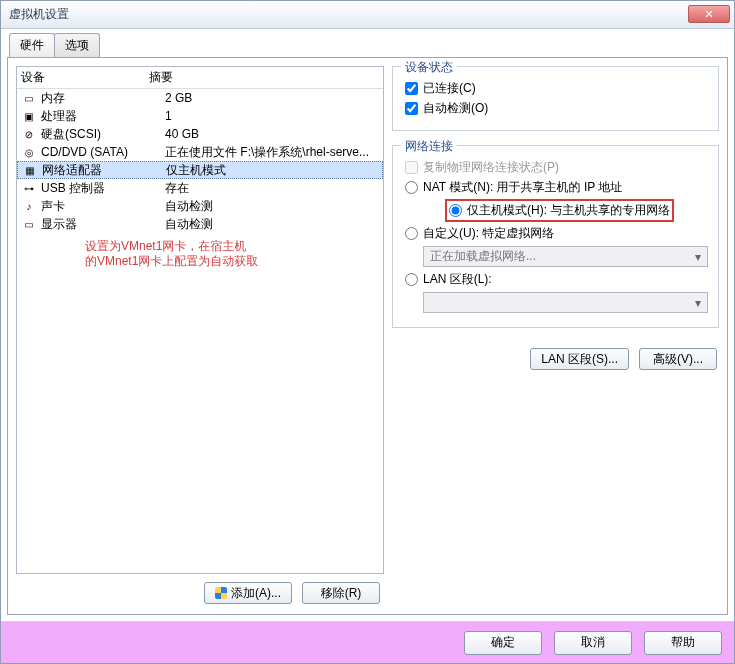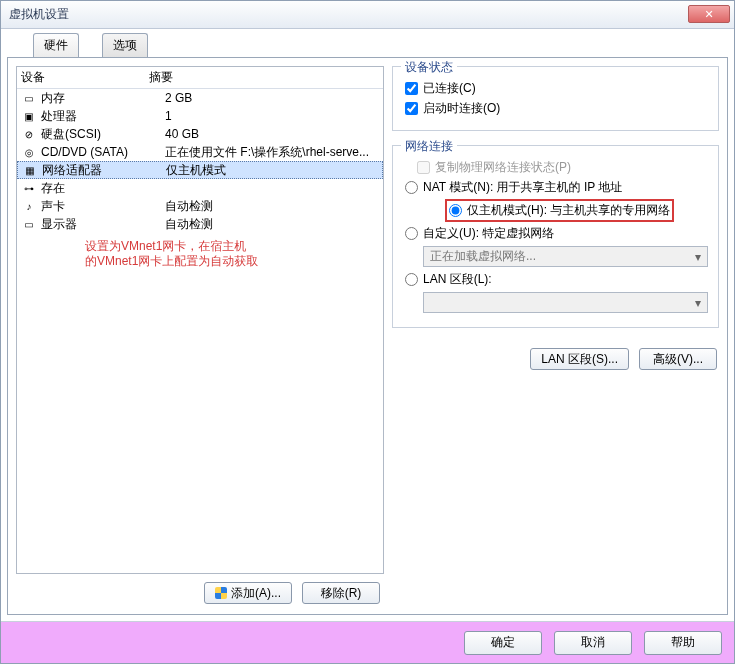--- a/index.html
+++ b/index.html
@@ -3,21 +3,21 @@
 <meta charset="utf-8">
 <style>
 * { box-sizing: border-box; margin: 0; padding: 0; font-family: "Microsoft YaHei", "SimSun", Tahoma, sans-serif; font-size: 12px; }
 body { background: #e8e8e8; width: 735px; height: 664px; }
 .window { width: 735px; height: 664px; background: #fff; border: 1px solid #8f9fb3; display: flex; flex-direction: column; }
 .titlebar { height: 28px; background: linear-gradient(#fdfefe,#e6ecf4); border-bottom: 1px solid #bfc9d8; display: flex; align-items: center; padding: 9px 8px; position: relative; }
 .titlebar .title { color: #2b3a55; }
 .titlebar .close { position: absolute; right: 4px; top: 4px; width: 42px; height: 18px; border: 1px solid #b35a5a; border-radius: 2px; background: linear-gradient(#f3a6a6,#d66); color: #fff; text-align: center; line-height: 16px; font-size: 11px; }
 .content { flex: 1; display: flex; flex-direction: column; padding: 4px 6px 6px; }
 .tabs { display: flex; align-items: flex-end; height: 24px; padding-left: 2px; }
-.tab { padding: 3px 10px; border: 1px solid #9aa7b8; border-bottom: none; background: linear-gradient(#fdfdfd,#ececec); margin-right: -1px; border-radius: 3px 3px 0 0; cursor: default; margin-left: 24px; }
+.tab { padding: 3px 10px; border: 1px solid #9aa7b8; border-bottom: none; background: linear-gradient(#fdfdfd,#ececec); margin-right: -1px; border-radius: 3px 3px 0 0; cursor: default; }
 .tab.inactive { background: linear-gradient(#f4f4f4,#e2e2e2); }
 .tabpage { flex: 1; border: 1px solid #9aa7b8; background: #fff; display: flex; flex-direction: column; padding: 8px; }
 .split { flex: 1; display: flex; gap: 8px; }
 .left { width: 368px; display: flex; flex-direction: column; }
 .right { flex: 1; display: flex; flex-direction: column; gap: 14px; }
 .devbox { flex: 1; border: 1px solid #b0b9c6; background: #fff; }
 .devhead { display: flex; padding: 2px 4px; border-bottom: 1px solid #d8dee8; }
 .devhead .col1 { width: 128px; }
 .devlist { }
 .row { display: flex; align-items: center; height: 18px; padding: 0 4px; }
@@ -26,21 +26,21 @@
 .row .col2 { flex: 1; white-space: nowrap; overflow: hidden; }
 .row.selected { background: #cfe3ff; border: 1px dotted #5a7aa8; height: 18px; }
 .annot { color: #d63b3b; padding: 6px 6px 0 68px; line-height: 15px; }
 .btnrow { display: flex; justify-content: flex-end; gap: 10px; padding: 8px 4px 2px; }
 .btn { min-width: 78px; height: 22px; border: 1px solid #8a98ab; border-radius: 3px; background: linear-gradient(#fdfdfd,#e8edf3); padding: 0 10px; cursor: default; display: inline-flex; align-items: center; justify-content: center; }
 .btn .shield { width: 12px; height: 12px; margin-right: 4px; background: conic-gradient(#2a7de1 0 90deg,#ffd24a 90deg 180deg,#2a7de1 180deg 270deg,#ffd24a 270deg 360deg); border-radius: 2px; }
 .groupbox { border: 1px solid #c8d0dc; padding: 10px 10px 10px 12px; position: relative; }
 .groupbox > .legend { position: absolute; top: -8px; left: 8px; background: #fff; padding: 0 4px; color: #2b4b8c; }
 .chk, .rad { display: flex; align-items: center; gap: 5px; margin: 3px 0; }
 .chk input, .rad input { width: 13px; height: 13px; }
-.indent { margin-left: 12px; }
+.indent { margin-left: 0; }
 .select { width: 100%; height: 21px; border: 1px solid #b0b9c6; background: #f0f0f0; color: #777; padding: 0 6px; display: flex; align-items: center; justify-content: space-between; margin: 4px 0 4px 18px; width: calc(100% - 18px); }
 .select.blank { color: transparent; }
 .select .arrow { color: #666; }
 .hl { border: 2px solid #d63b3b; padding: 1px 2px; display: inline-flex; align-items: center; gap: 5px; margin-left: 40px; }
 .right-btnrow { display: flex; justify-content: flex-end; gap: 10px; padding-right: 2px; padding-top: 6px; }
 .footer { height: 42px; border-top: 1px solid #c8d0dc; display: flex; justify-content: flex-end; align-items: center; gap: 12px; padding: 0 12px; background: #f0abfc; }
 .footbtn { min-width: 78px; height: 24px; border: 1px solid #8a98ab; border-radius: 3px; background: linear-gradient(#fdfdfd,#e8edf3); display: inline-flex; align-items: center; justify-content: center; }
 </style>
 </head>
 <body>
@@ -85,20 +85,21 @@
                   <span class="col1">CD/DVD (SATA)</span>
                   <span class="col2">正在使用文件 F:\操作系统\rhel-serve...</span>
                 </div>
                 <div class="row selected">
                   <span class="icon">▦</span>
                   <span class="col1">网络适配器</span>
                   <span class="col2">仅主机模式</span>
                 </div>
                 <div class="row">
                   <span class="icon">⊶</span>
+                  <span class="col1">USB 控制器</span>
                   <span class="col2">存在</span>
                 </div>
                 <div class="row">
                   <span class="icon">♪</span>
                   <span class="col1">声卡</span>
                   <span class="col2">自动检测</span>
                 </div>
                 <div class="row">
                   <span class="icon">▭</span>
                   <span class="col1">显示器</span>
@@ -123,21 +124,21 @@
 
         <div class="right">
           <div class="groupbox">
             <div class="legend">设备状态</div>
             <label class="chk">
                 <input type="checkbox" checked="" style="">
                 <span>已连接(C)</span>
               </label>
             <label class="chk">
                 <input type="checkbox" checked="" style="">
-                <span>启动时连接(O)</span>
+                <span>自动检测(O)</span>
               </label>
           </div>
           <div class="groupbox">
             <div class="legend">网络连接</div>
             <label class="chk indent" style="color:#999">
                 <input type="checkbox" disabled="" style="">
                 <span>复制物理网络连接状态(P)</span>
               </label>
             <label class="rad">
                 <input type="radio" name="nc" style="">

